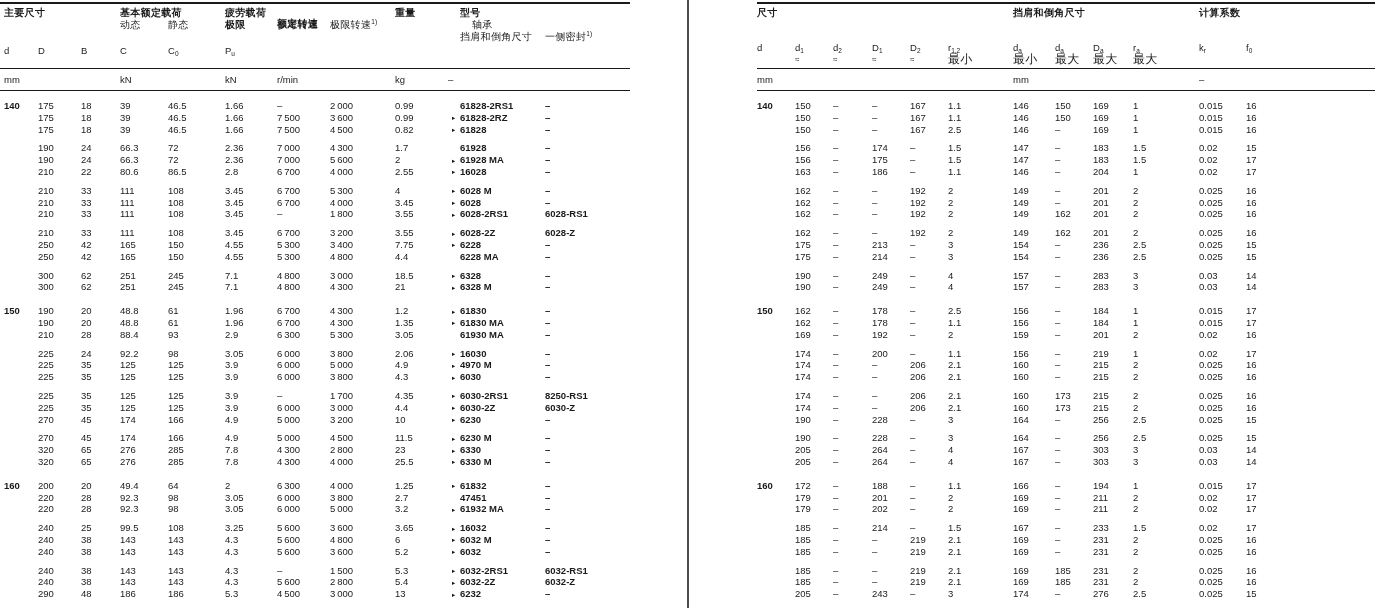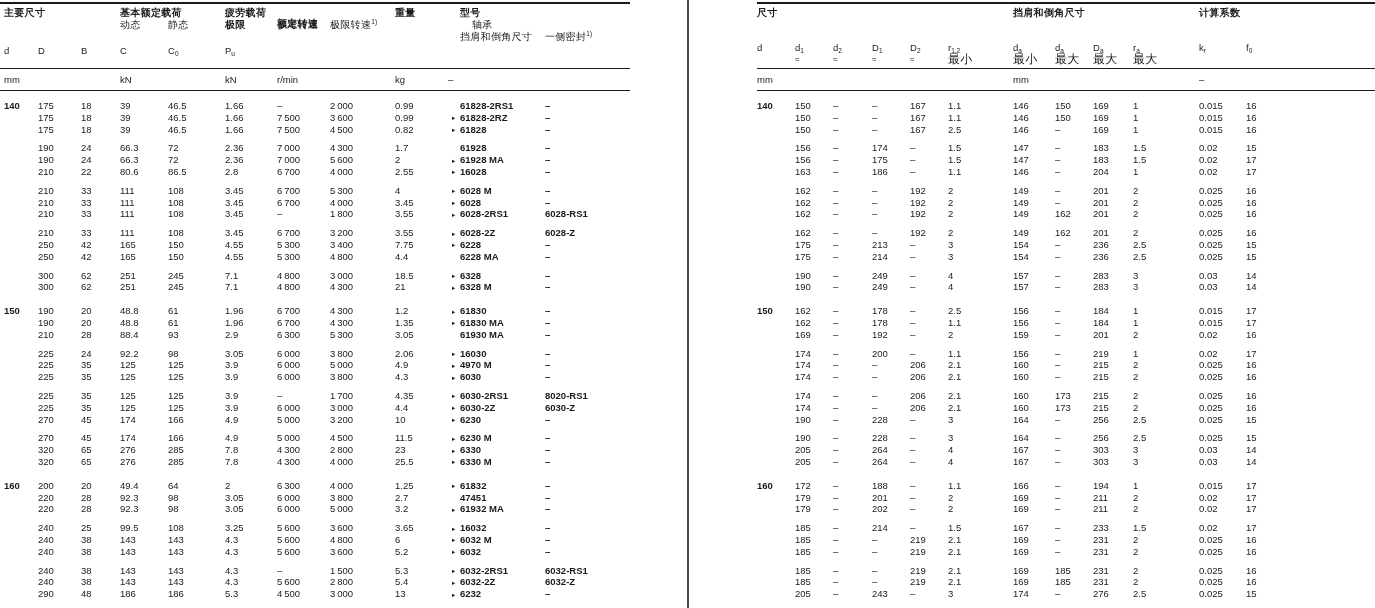--- a/index.html
+++ b/index.html
@@ -358,21 +358,21 @@
             <span class="cell b"></span>
             <span class="cell">225</span>
             <span class="cell">35</span>
             <span class="cell">125</span>
             <span class="cell">125</span>
             <span class="cell">3.9</span>
             <span class="cell">–</span>
             <span class="cell">1 700</span>
             <span class="cell">4.35</span>
             <span class="cell"><span class="mk">▸</span><span class="b">6030-2RS1</span></span>
-            <span class="cell b">8020-RS1</span>
+            <span class="cell b">8250-RS1</span>
           </div>
           <div class="row lrow">
             <span class="cell b"></span>
             <span class="cell">225</span>
             <span class="cell">35</span>
             <span class="cell">125</span>
             <span class="cell">125</span>
             <span class="cell">3.9</span>
             <span class="cell">6 000</span>
             <span class="cell">3 000</span>

